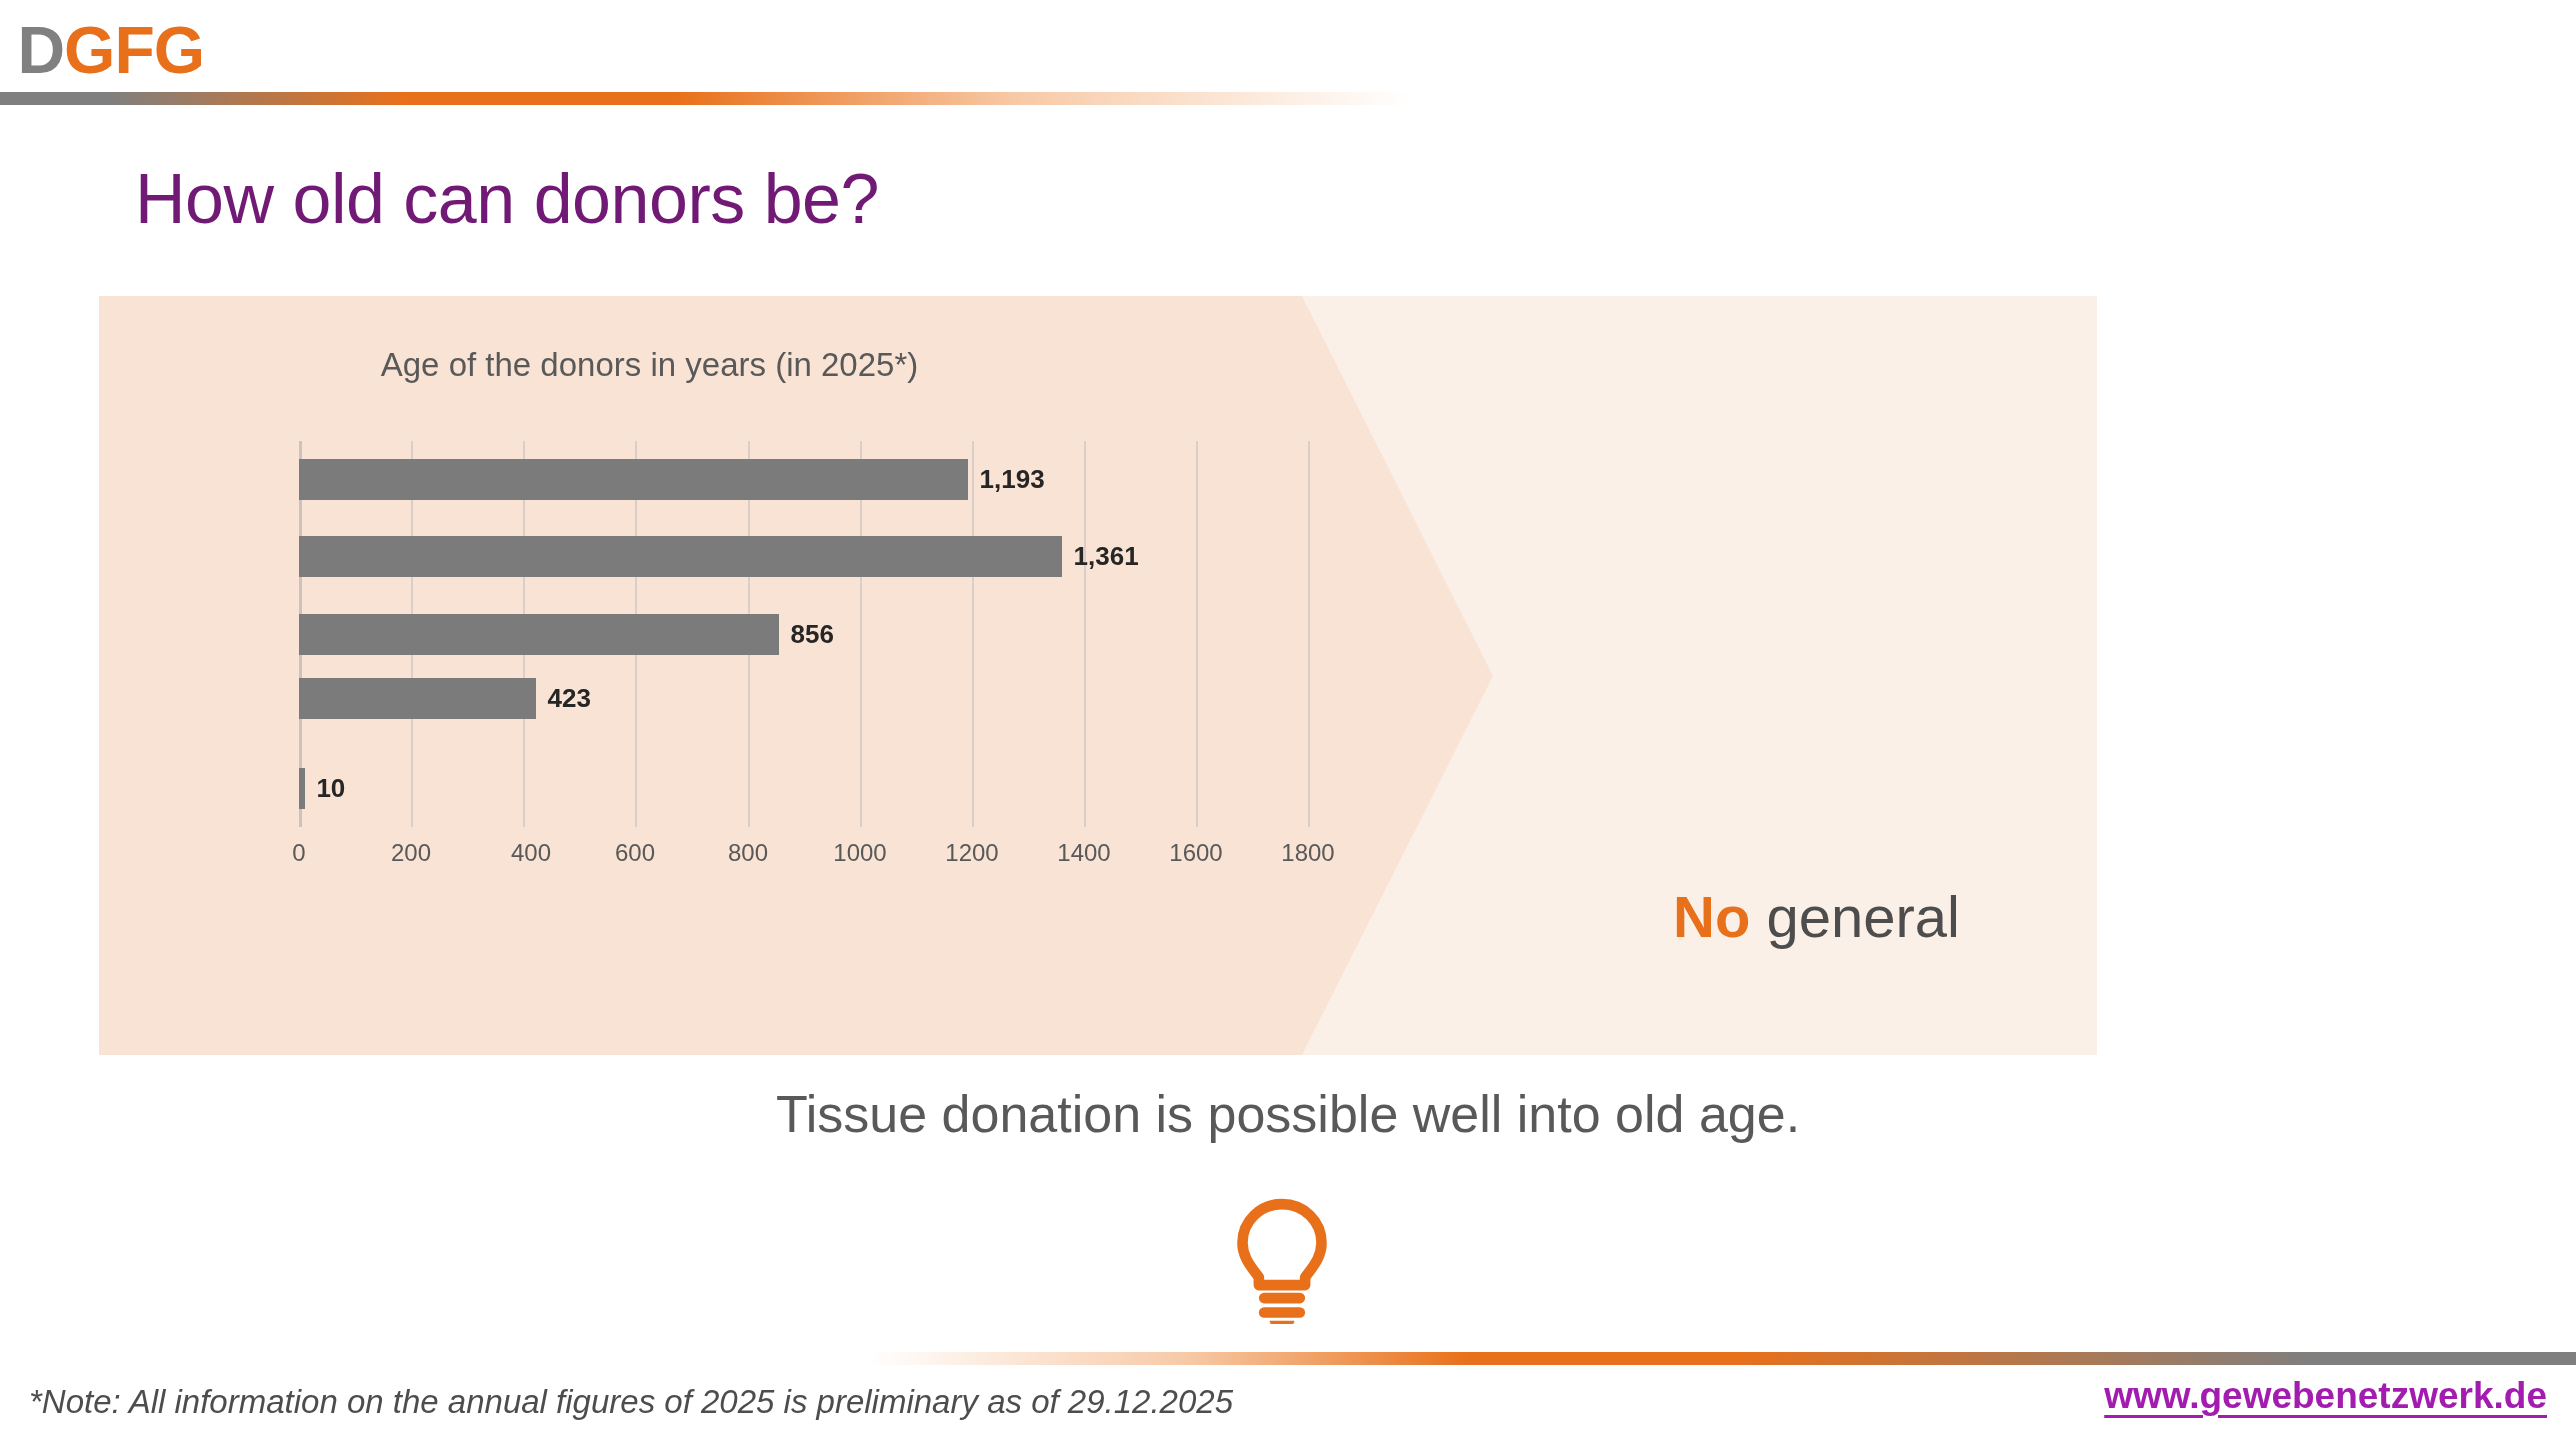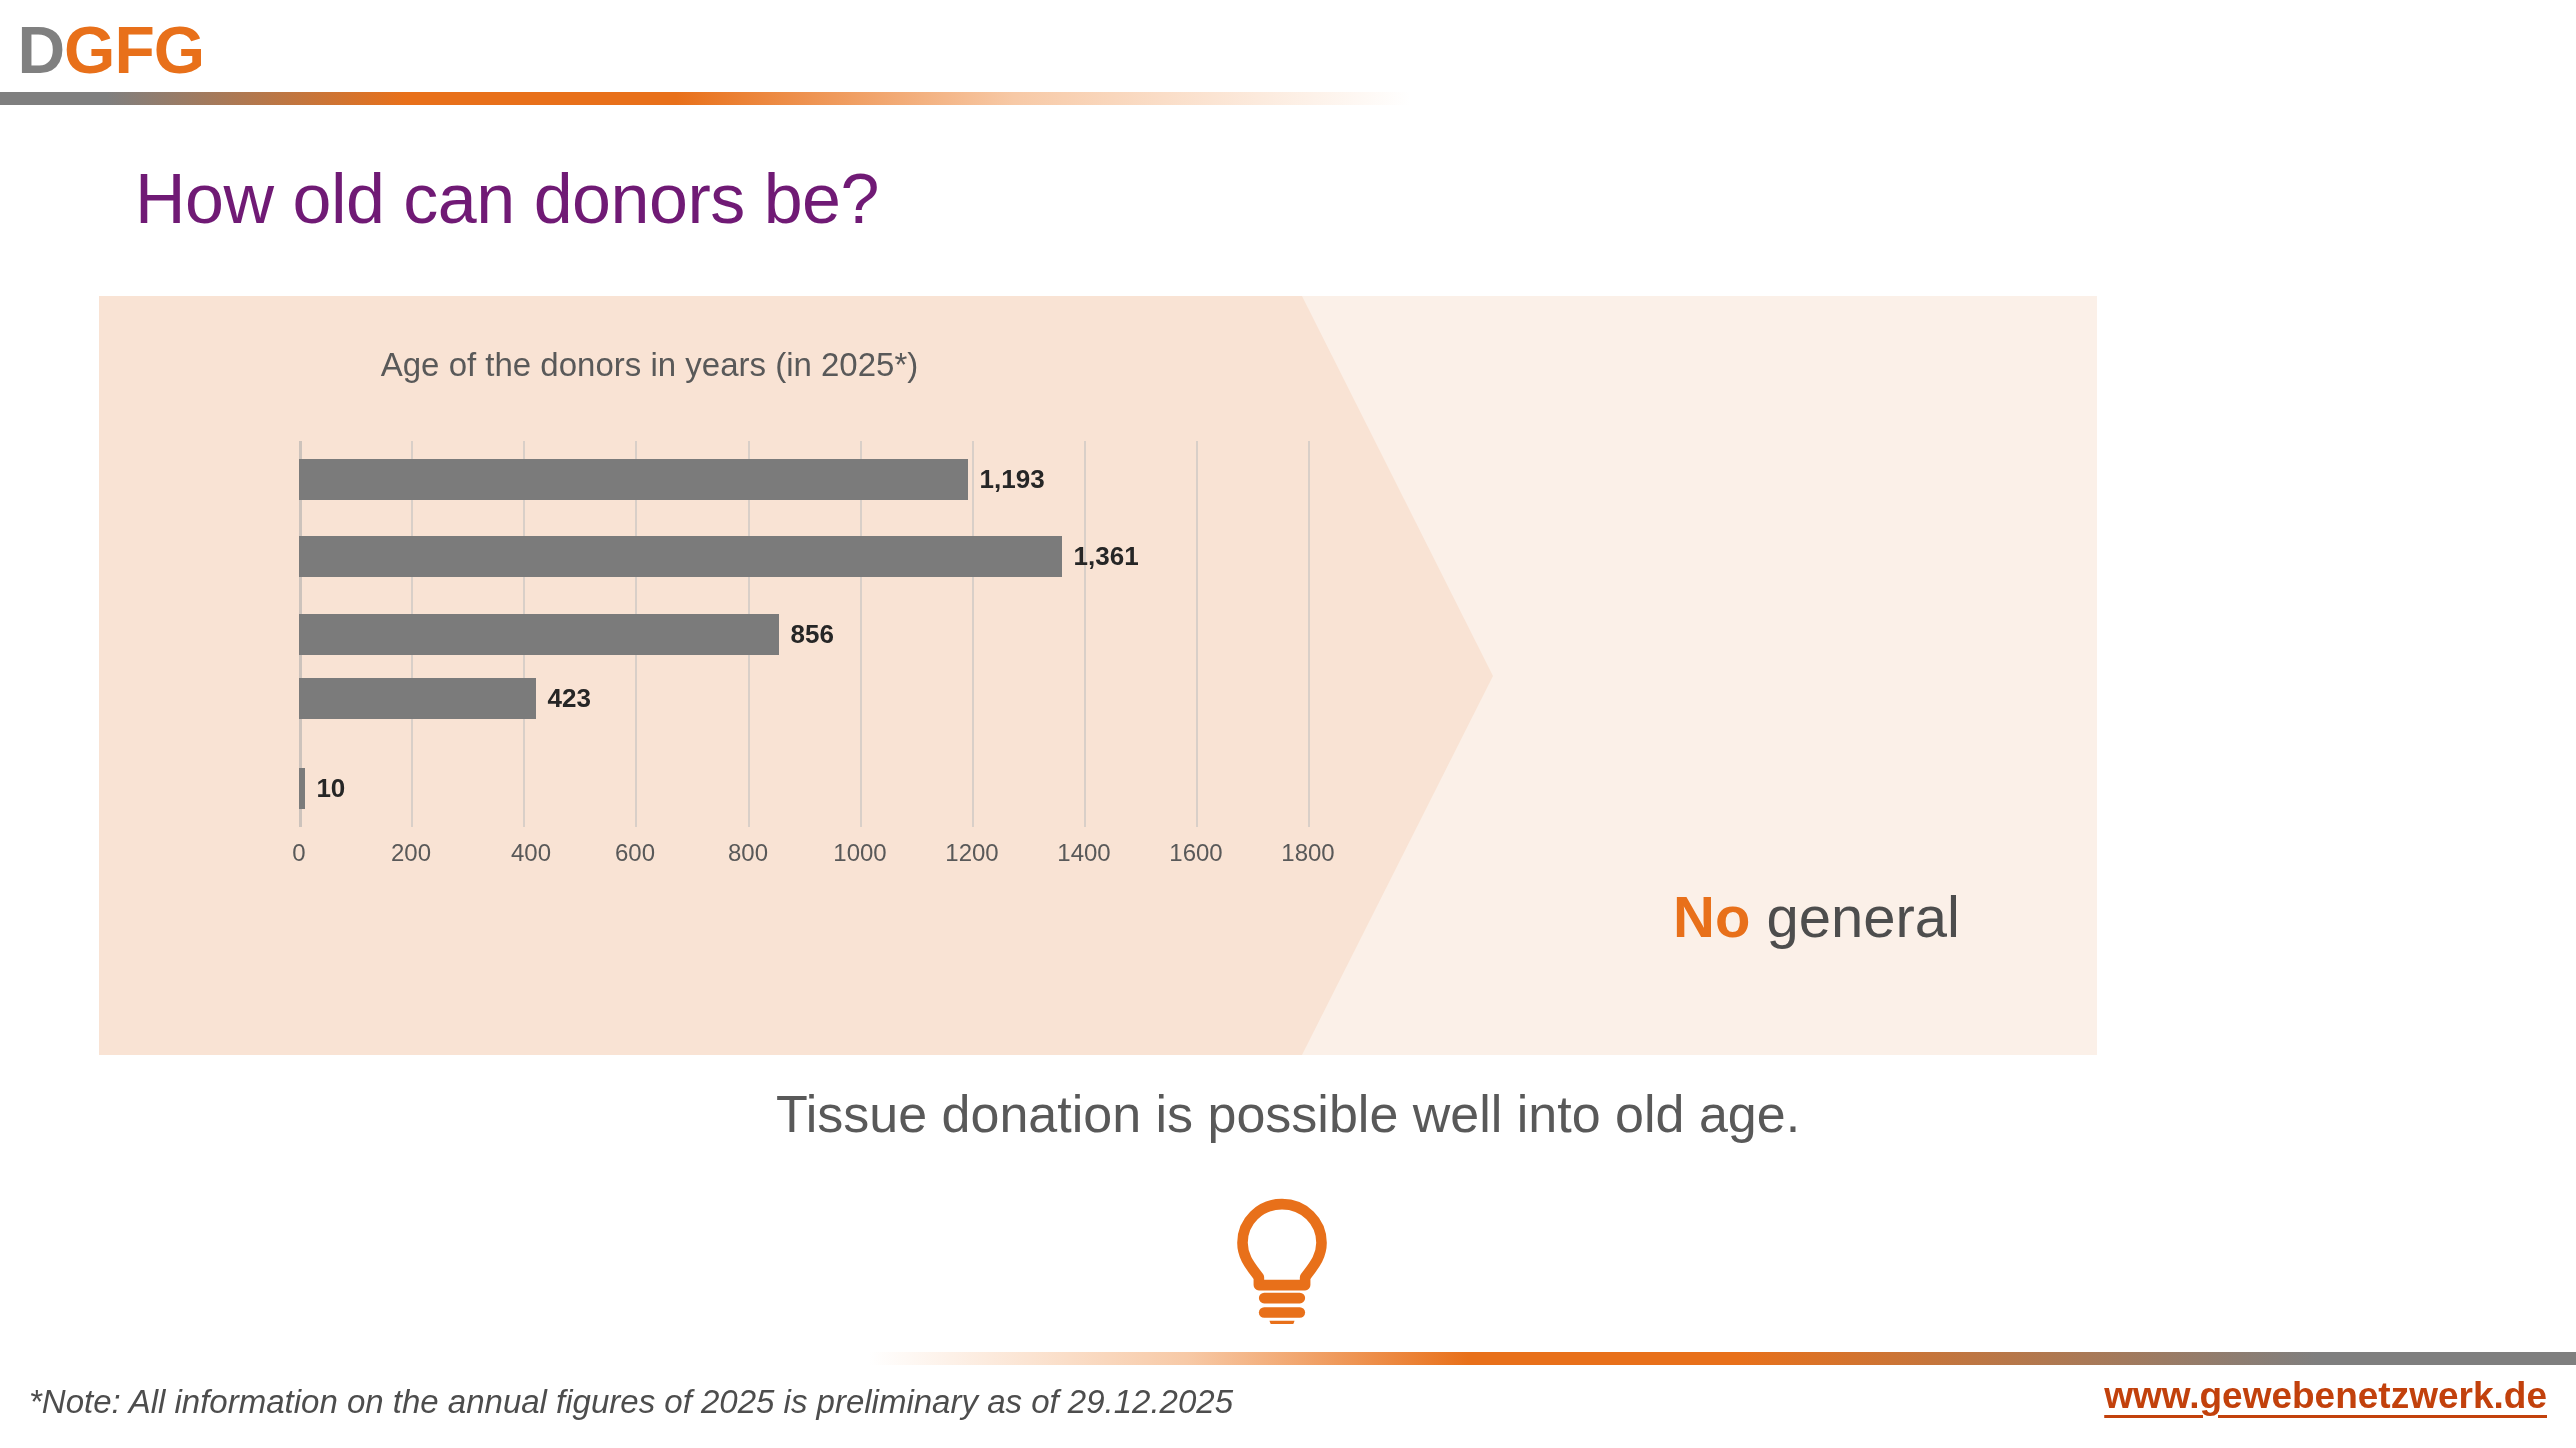--- a/index.html
+++ b/index.html
@@ -47,21 +47,21 @@
   
   #caption{position:absolute;left:0;top:1084px;width:2576px;text-align:center;font-size:52px;color:#595959;}
 
   
   #bulb{position:absolute;left:1229px;top:1198px;width:106px;height:126px;}
 
   
   #footer-rule{position:absolute;left:869px;top:1352px;width:1707px;height:12.6px;
     background:linear-gradient(to right,rgba(255,255,255,0) 0px,#F7C9A6 319px,#E8701A 599px,#E8701A 869px,#7F7F7F 1449px,#7F7F7F 1707px);}
   #footer-note{position:absolute;left:29px;top:1383px;font-size:33px;font-style:italic;color:#4D4D4D;white-space:nowrap;}
-  #footer-url{position:absolute;right:29px;top:1375px;font-size:37px;font-weight:bold;color:#c2410c;text-decoration:underline;text-underline-offset:6.8px;white-space:nowrap;}
+  #footer-url{position:absolute;right:29px;top:1375px;font-size:37px;font-weight:bold;color:#a21caf;text-decoration:underline;text-underline-offset:6.8px;white-space:nowrap;}
 </style>
 </head>
 <body>
 
 <div id="header-logo">
   <span class="d">D</span><span class="gfg">GFG</span>
 </div>
 <div id="header-rule"></div>
 
 <div id="page-title">How old can donors be?</div>

